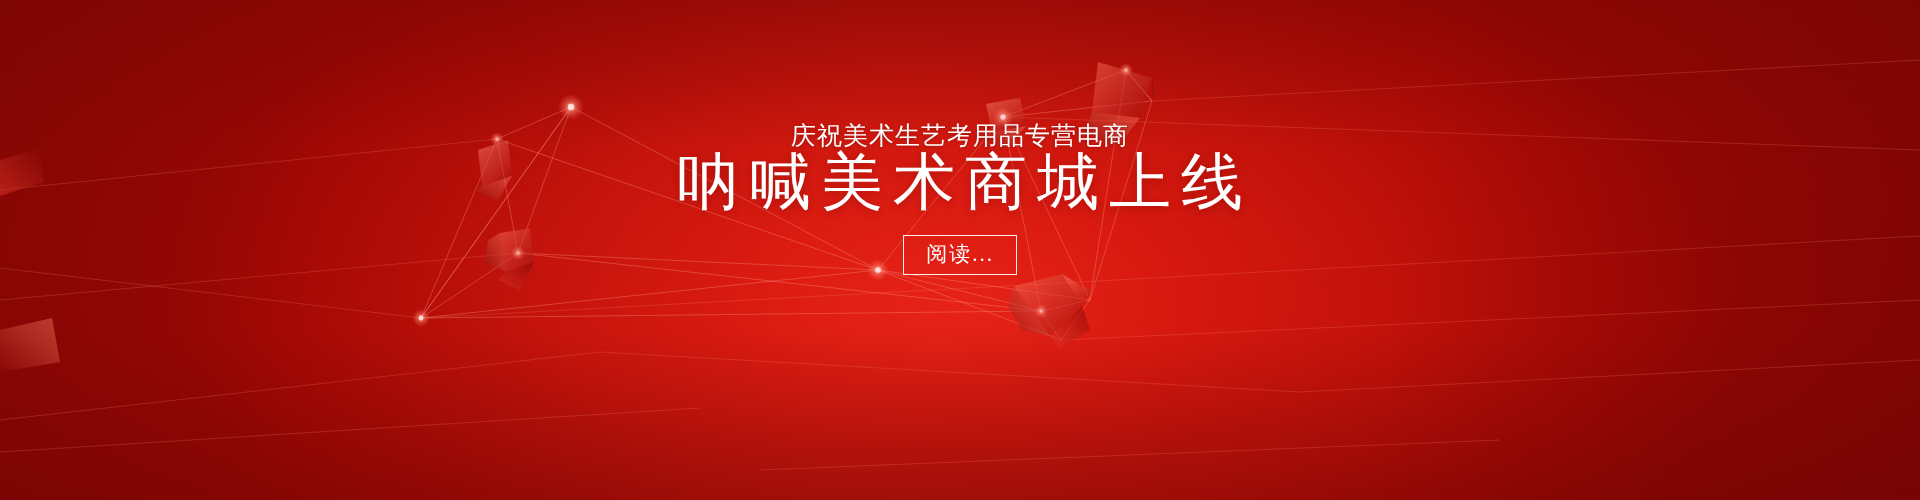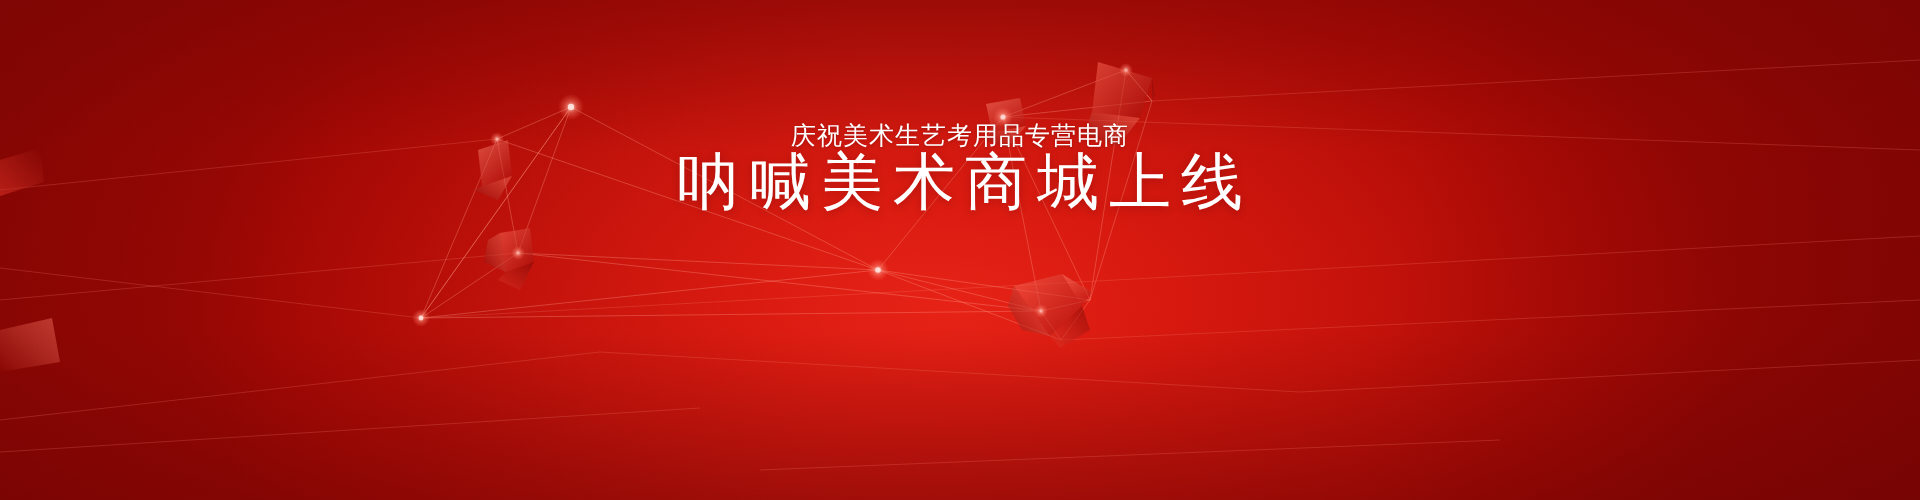--- a/index.html
+++ b/index.html
@@ -245,15 +245,18 @@
         <circle cx="1126" cy="70" r="7" fill="url(#gDot)"></circle>
         <circle cx="497" cy="139" r="7" fill="url(#gDot)"></circle>
         <circle cx="518" cy="253" r="7" fill="url(#gDot)"></circle>
       </g>
     </svg>
   </div>
 
   <div class="content">
     <div class="subtitle">庆祝美术生艺考用品专营电商</div>
     <div class="title">呐喊美术商城上线</div>
+    <div class="cta-wrap">
+      <a href="#" class="cta">阅读...</a>
+    </div>
   </div>
 
 </div>
 
 </body></html>

